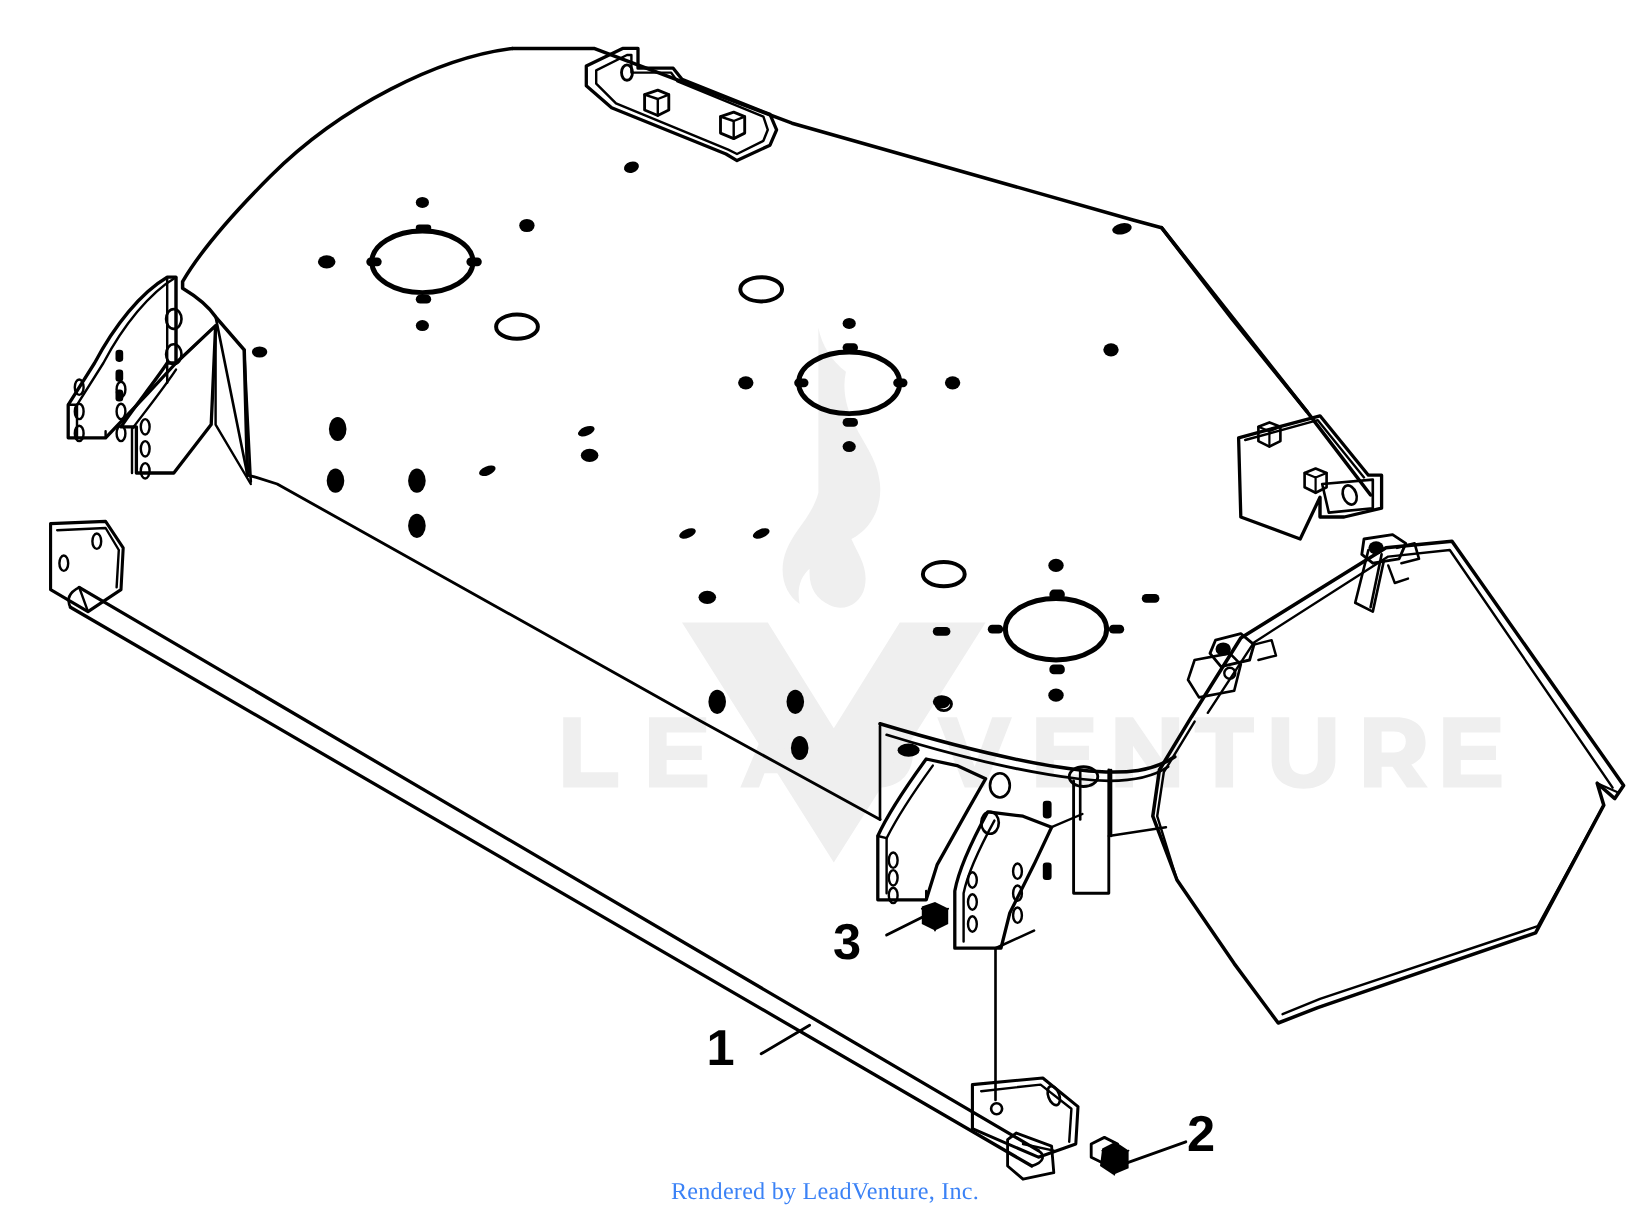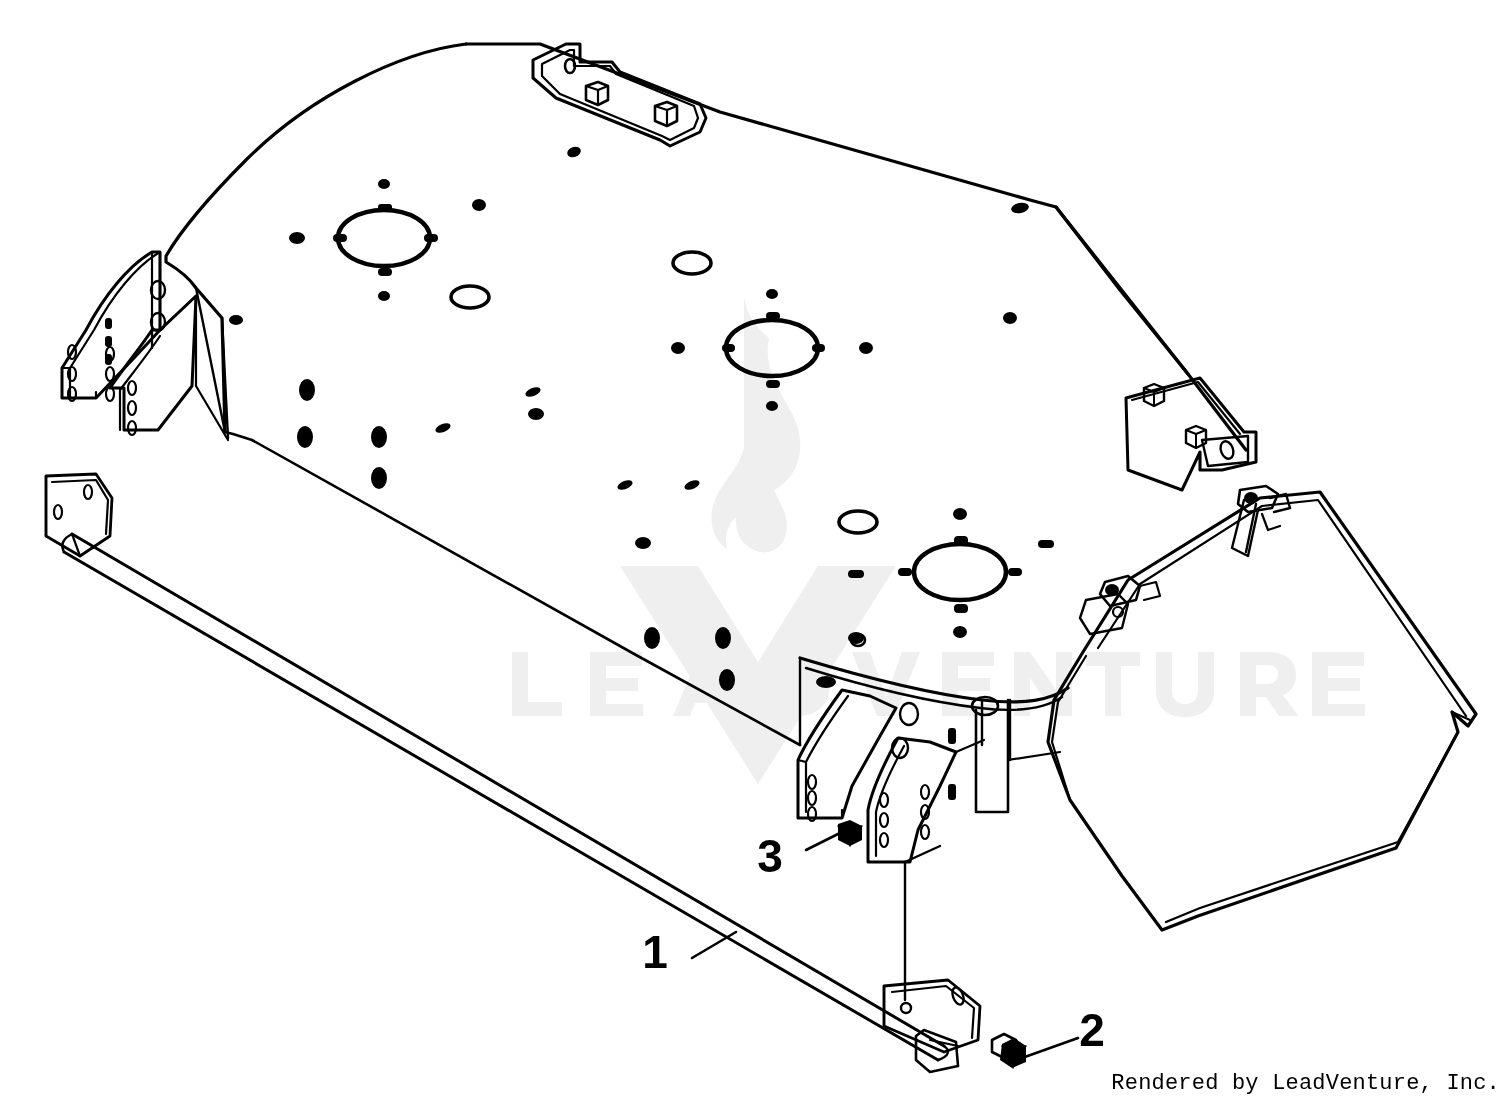--- a/index.html
+++ b/index.html
@@ -5,23 +5,23 @@
   html,body{margin:0;padding:0;background:#ffffff;}
   body{width:1500px;height:1106px;position:relative;overflow:hidden;
        font-family:"Liberation Sans","DejaVu Sans",sans-serif;}
   #stage{position:absolute;inset:0;width:1500px;height:1106px;}
   svg{display:block;}
   .ln{fill:none;stroke:#000;stroke-linecap:round;stroke-linejoin:round;}
   .fil{fill:#000;stroke:none;}
   .wm{fill:#efefef;stroke:none;}
   .callout{font-family:"Liberation Sans","DejaVu Sans",sans-serif;
            font-weight:bold;font-size:46px;fill:#000;}
-  .footer{position:absolute;left:0;right:0;bottom:10px;text-align:right;
-          font-family:Liberation Mono, monospace;
-          font-size:22px;color:#000000;letter-spacing:.2px;}
+  .footer{position:absolute;left:0;right:0;bottom:10px;text-align:center;
+          font-family:Liberation Serif, serif;
+          font-size:22px;color:#3b82f6;letter-spacing:.2px;}
 </style>
 </head>
 <body>
 
 <div id="stage">
 <svg width="1500" height="1106" viewBox="0 0 1500 1106" xmlns="http://www.w3.org/2000/svg">
 
   <g>
     <g>
       <path class="wm" d="M744 448 c-6 22 -22 34 -29 52 -8 20 -2 40 12 49 -3 -14 1 -25 9 -32

